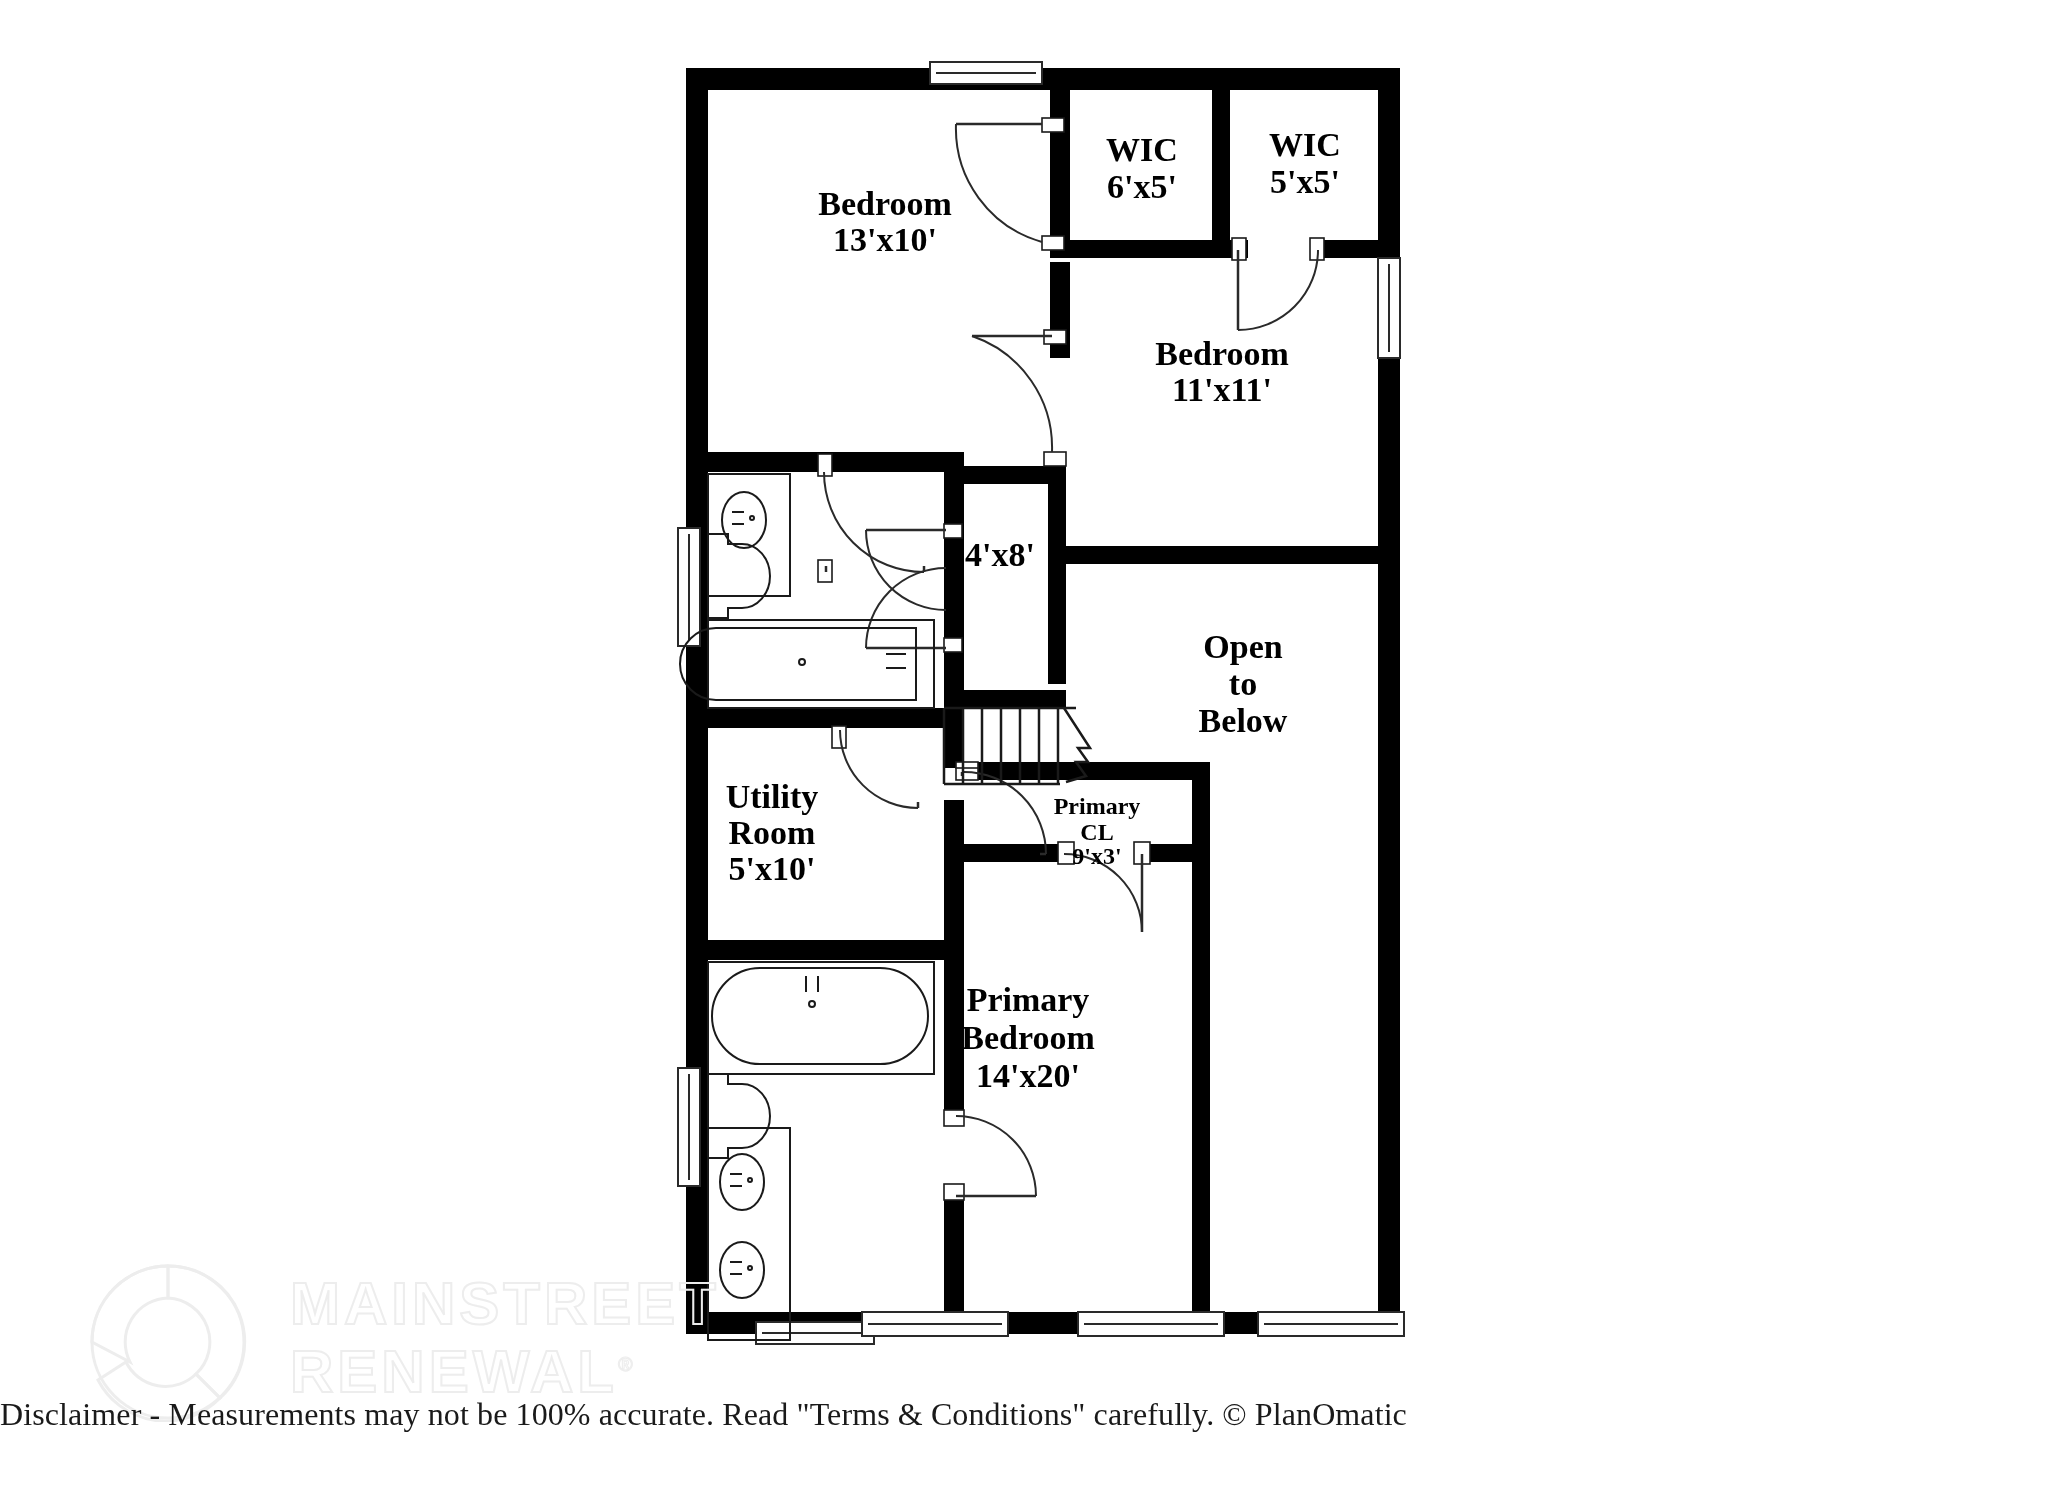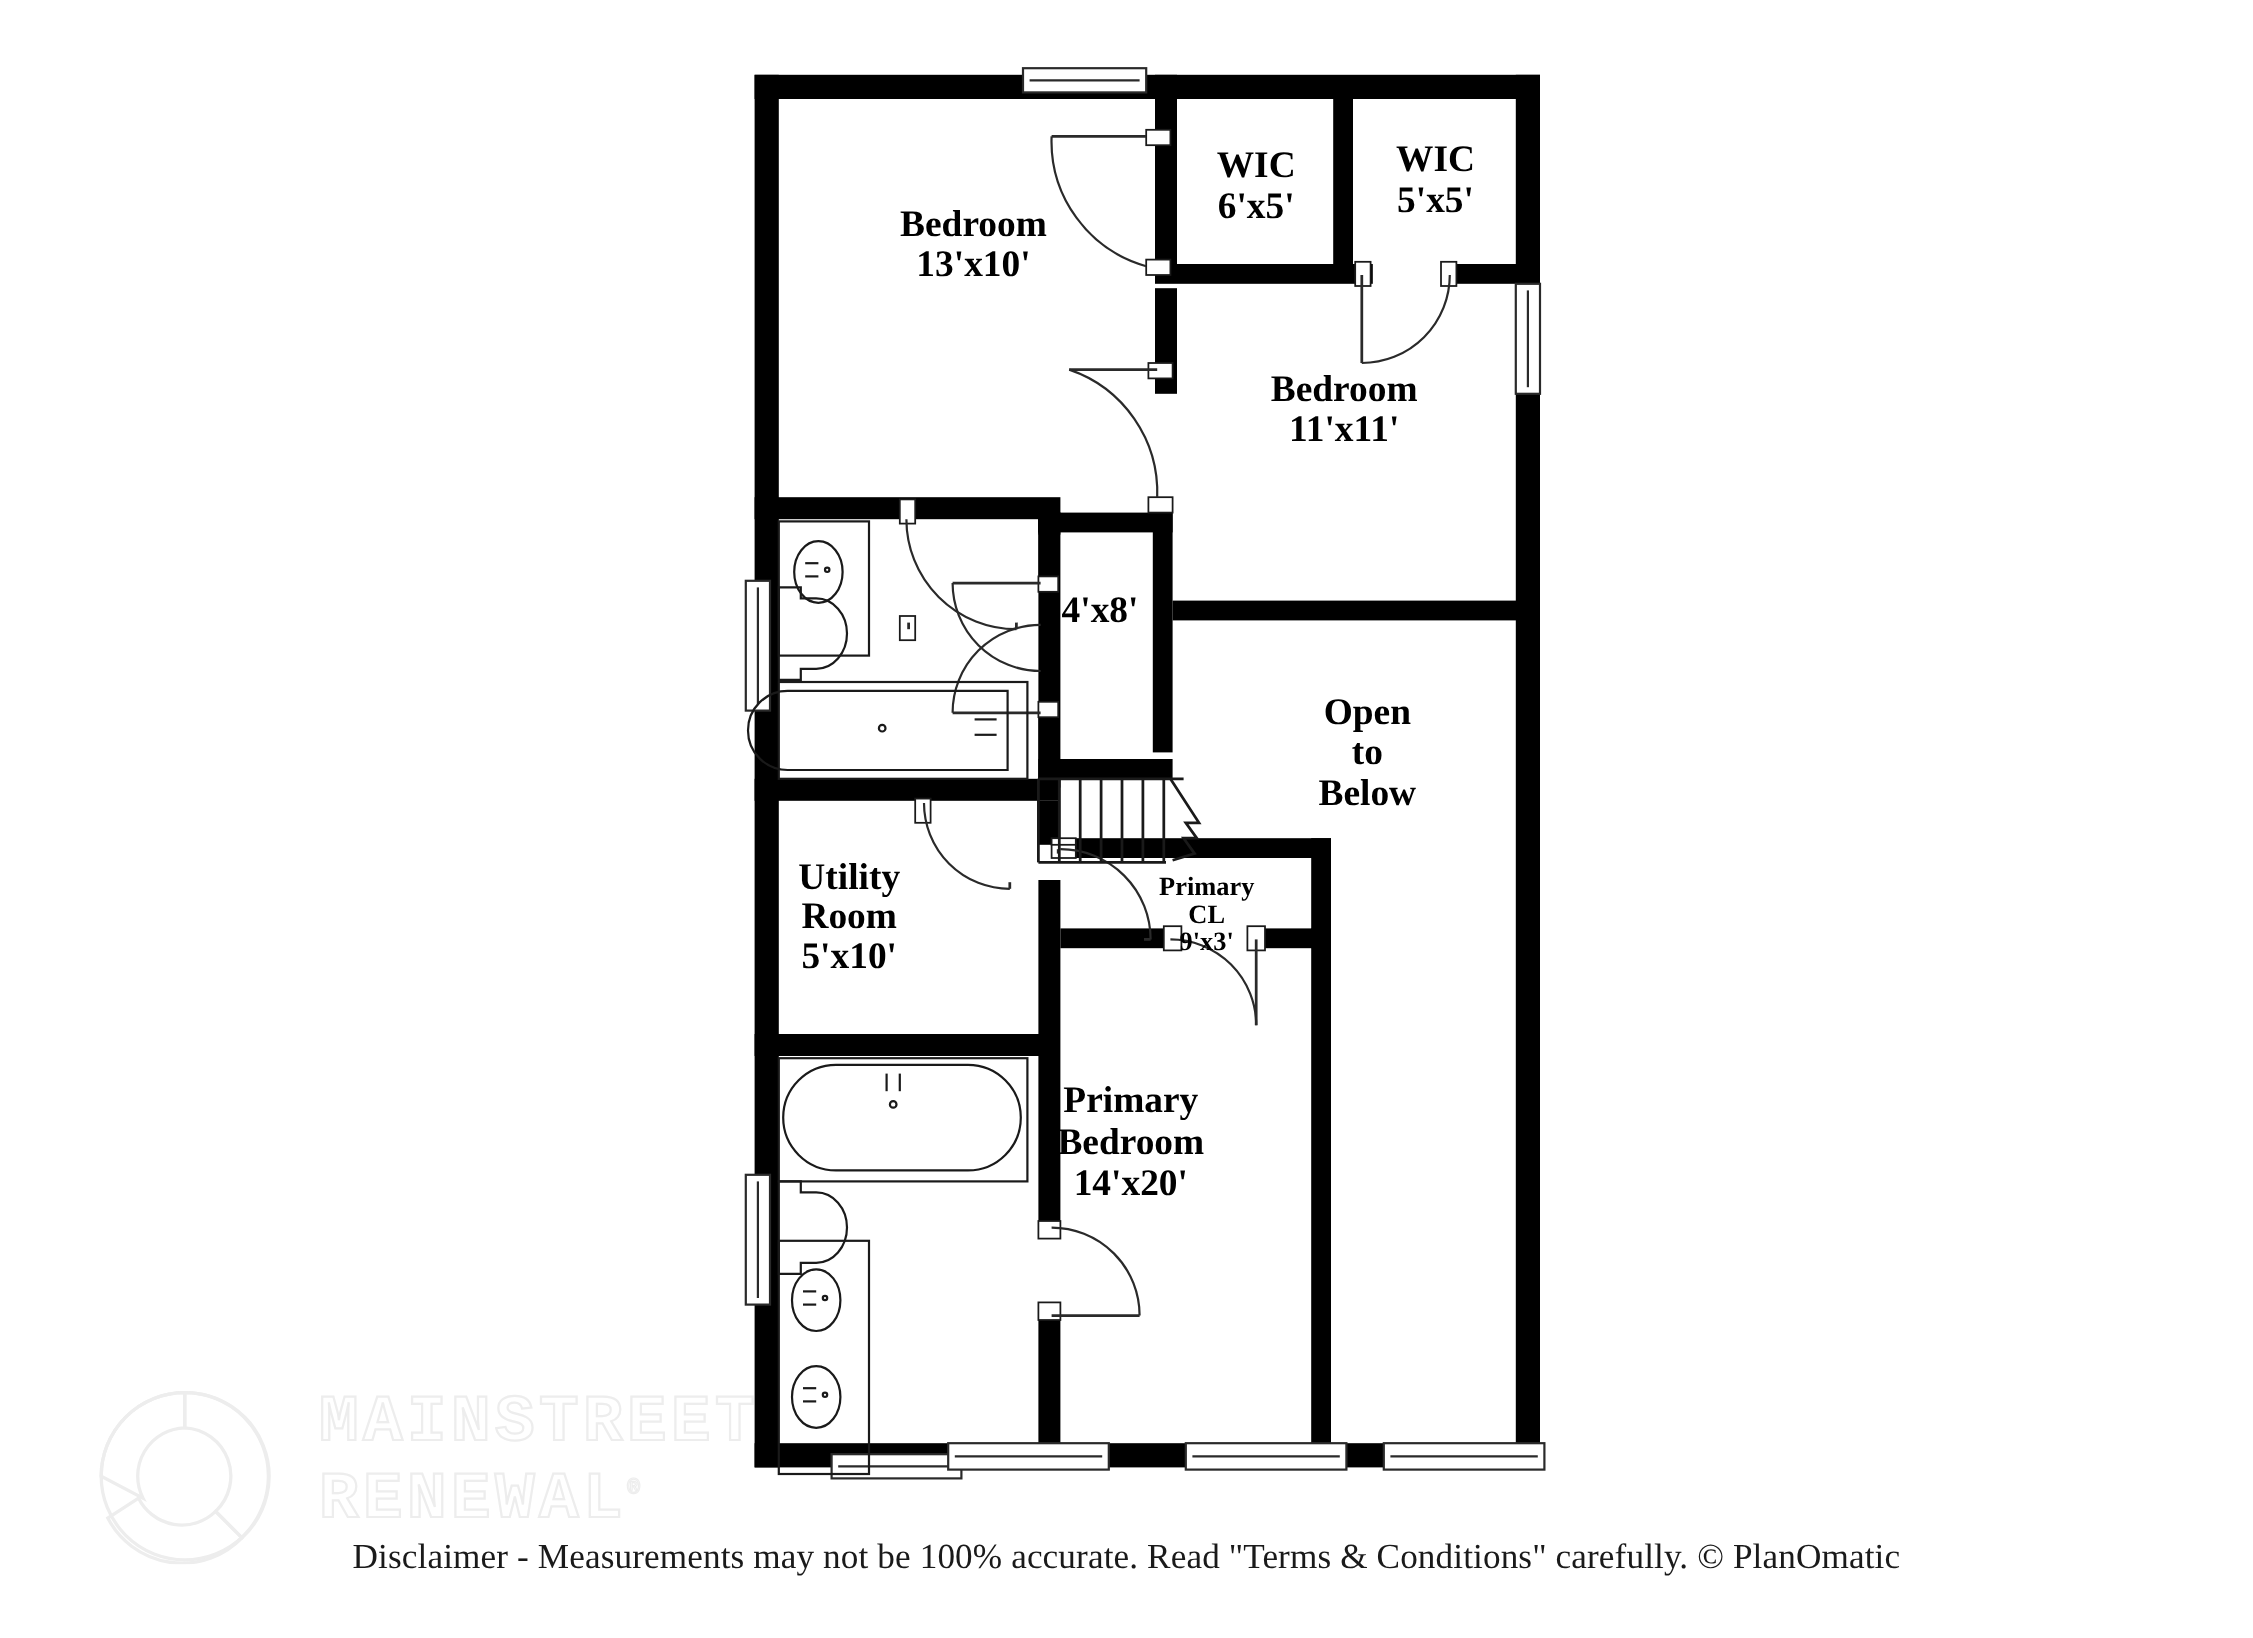--- a/index.html
+++ b/index.html
@@ -64,40 +64,39 @@
     text-anchor: middle;
     dominant-baseline: middle;
   }
   .lbl-lg { font-size: 34px; }
   .lbl-sm { font-size: 24px; }
   .disclaimer {
     position: absolute;
     left: 0;
     top: 1396px;
     width: 2048px;
-    text-align: center;
     font-family: "Liberation Serif", serif;
     font-size: 32px;
     color: #1a1a1a;
     letter-spacing: 0.1px;
     white-space: nowrap;
   }
   .watermark {
     position: absolute;
     left: 68px;
     top: 1262px;
     width: 580px;
     height: 160px;
     pointer-events: none;
   }
   .wm-text {
     position: absolute;
     left: 222px;
-    top: 2px;
-    font-family: Liberation Mono, monospace;
+    top: 12px;
+    font-family: Liberation Sans, sans-serif;
     font-weight: bold;
     font-size: 60px;
     line-height: 60px;
     letter-spacing: 4px;
     color: transparent;
     -webkit-text-stroke: 2px #ededed;
   }
   .wm-text .line2 { display: block; }
   .wm-reg {
     font-size: 20px;

